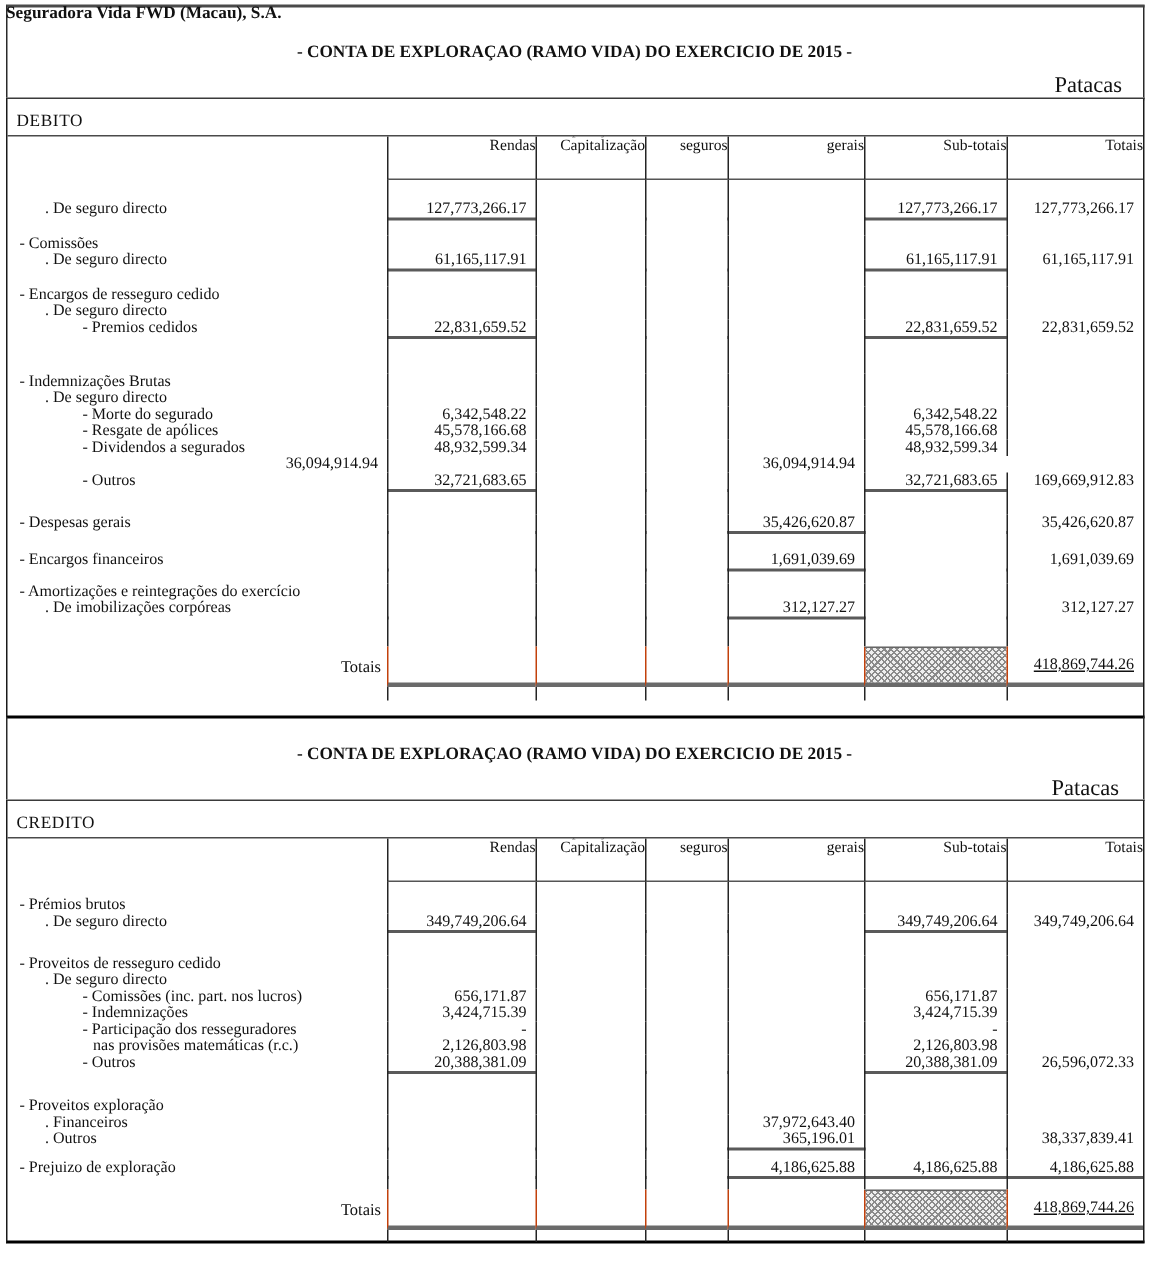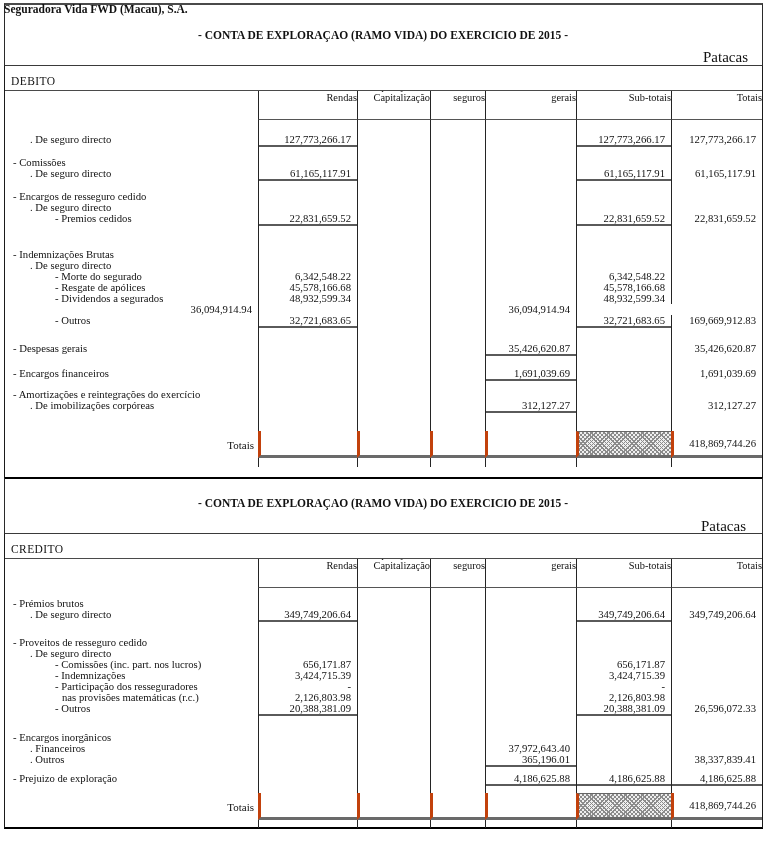--- a/index.html
+++ b/index.html
@@ -60,21 +60,21 @@
   .cell{box-sizing:border-box;overflow:visible;}
   .lab{font-size:10.7px;line-height:11px;white-space:nowrap;padding-left:8px;}
   .i1{padding-left:25px;}
   .i2{padding-left:50px;}
   .i3{padding-left:57px;}
   .val{font-size:10.7px;line-height:11px;text-align:right;padding-right:6px;white-space:nowrap;}
   .ul{border-bottom:2px solid #5a5a5a;}
   
   .trowTotals{display:grid;grid-template-columns:var(--cols);height:27px;}
   .trowTotals > div{box-sizing:border-box;}
-  .trowTotals > div:nth-child(n+2){border-left:3px solid #c2410c;border-bottom:3px solid #6a6a6a;}
+  .trowTotals > div:nth-child(n+2){border-left:1px solid #c2410c;border-bottom:3px solid #6a6a6a;text-decoration:underline;}
   .totlab{
     display:flex;align-items:center;justify-content:flex-end;
     font-size:11px;padding-right:4px;
   }
   .grand{
     display:flex;align-items:center;justify-content:flex-end;
     font-size:10.7px;padding-right:6px;white-space:nowrap;
   }
   .hatch{
     background:
@@ -509,21 +509,21 @@
         <div class="trow" style="height: 18px;">
           <div class="cell lab i0"></div>
           <div class="cell val"></div>
           <div class="cell val"></div>
           <div class="cell val"></div>
           <div class="cell val"></div>
           <div class="cell val"></div>
           <div class="cell val"></div>
         </div>
         <div class="trow" style="height: 11px;">
-          <div class="cell lab i0">- Encargos inorgânicos</div>
+          <div class="cell lab i0">- Proveitos exploração</div>
           <div class="cell val"></div>
           <div class="cell val"></div>
           <div class="cell val"></div>
           <div class="cell val"></div>
           <div class="cell val"></div>
           <div class="cell val"></div>
         </div>
         <div class="trow" style="height: 11px;">
           <div class="cell lab i1">. Financeiros</div>
           <div class="cell val"></div>

